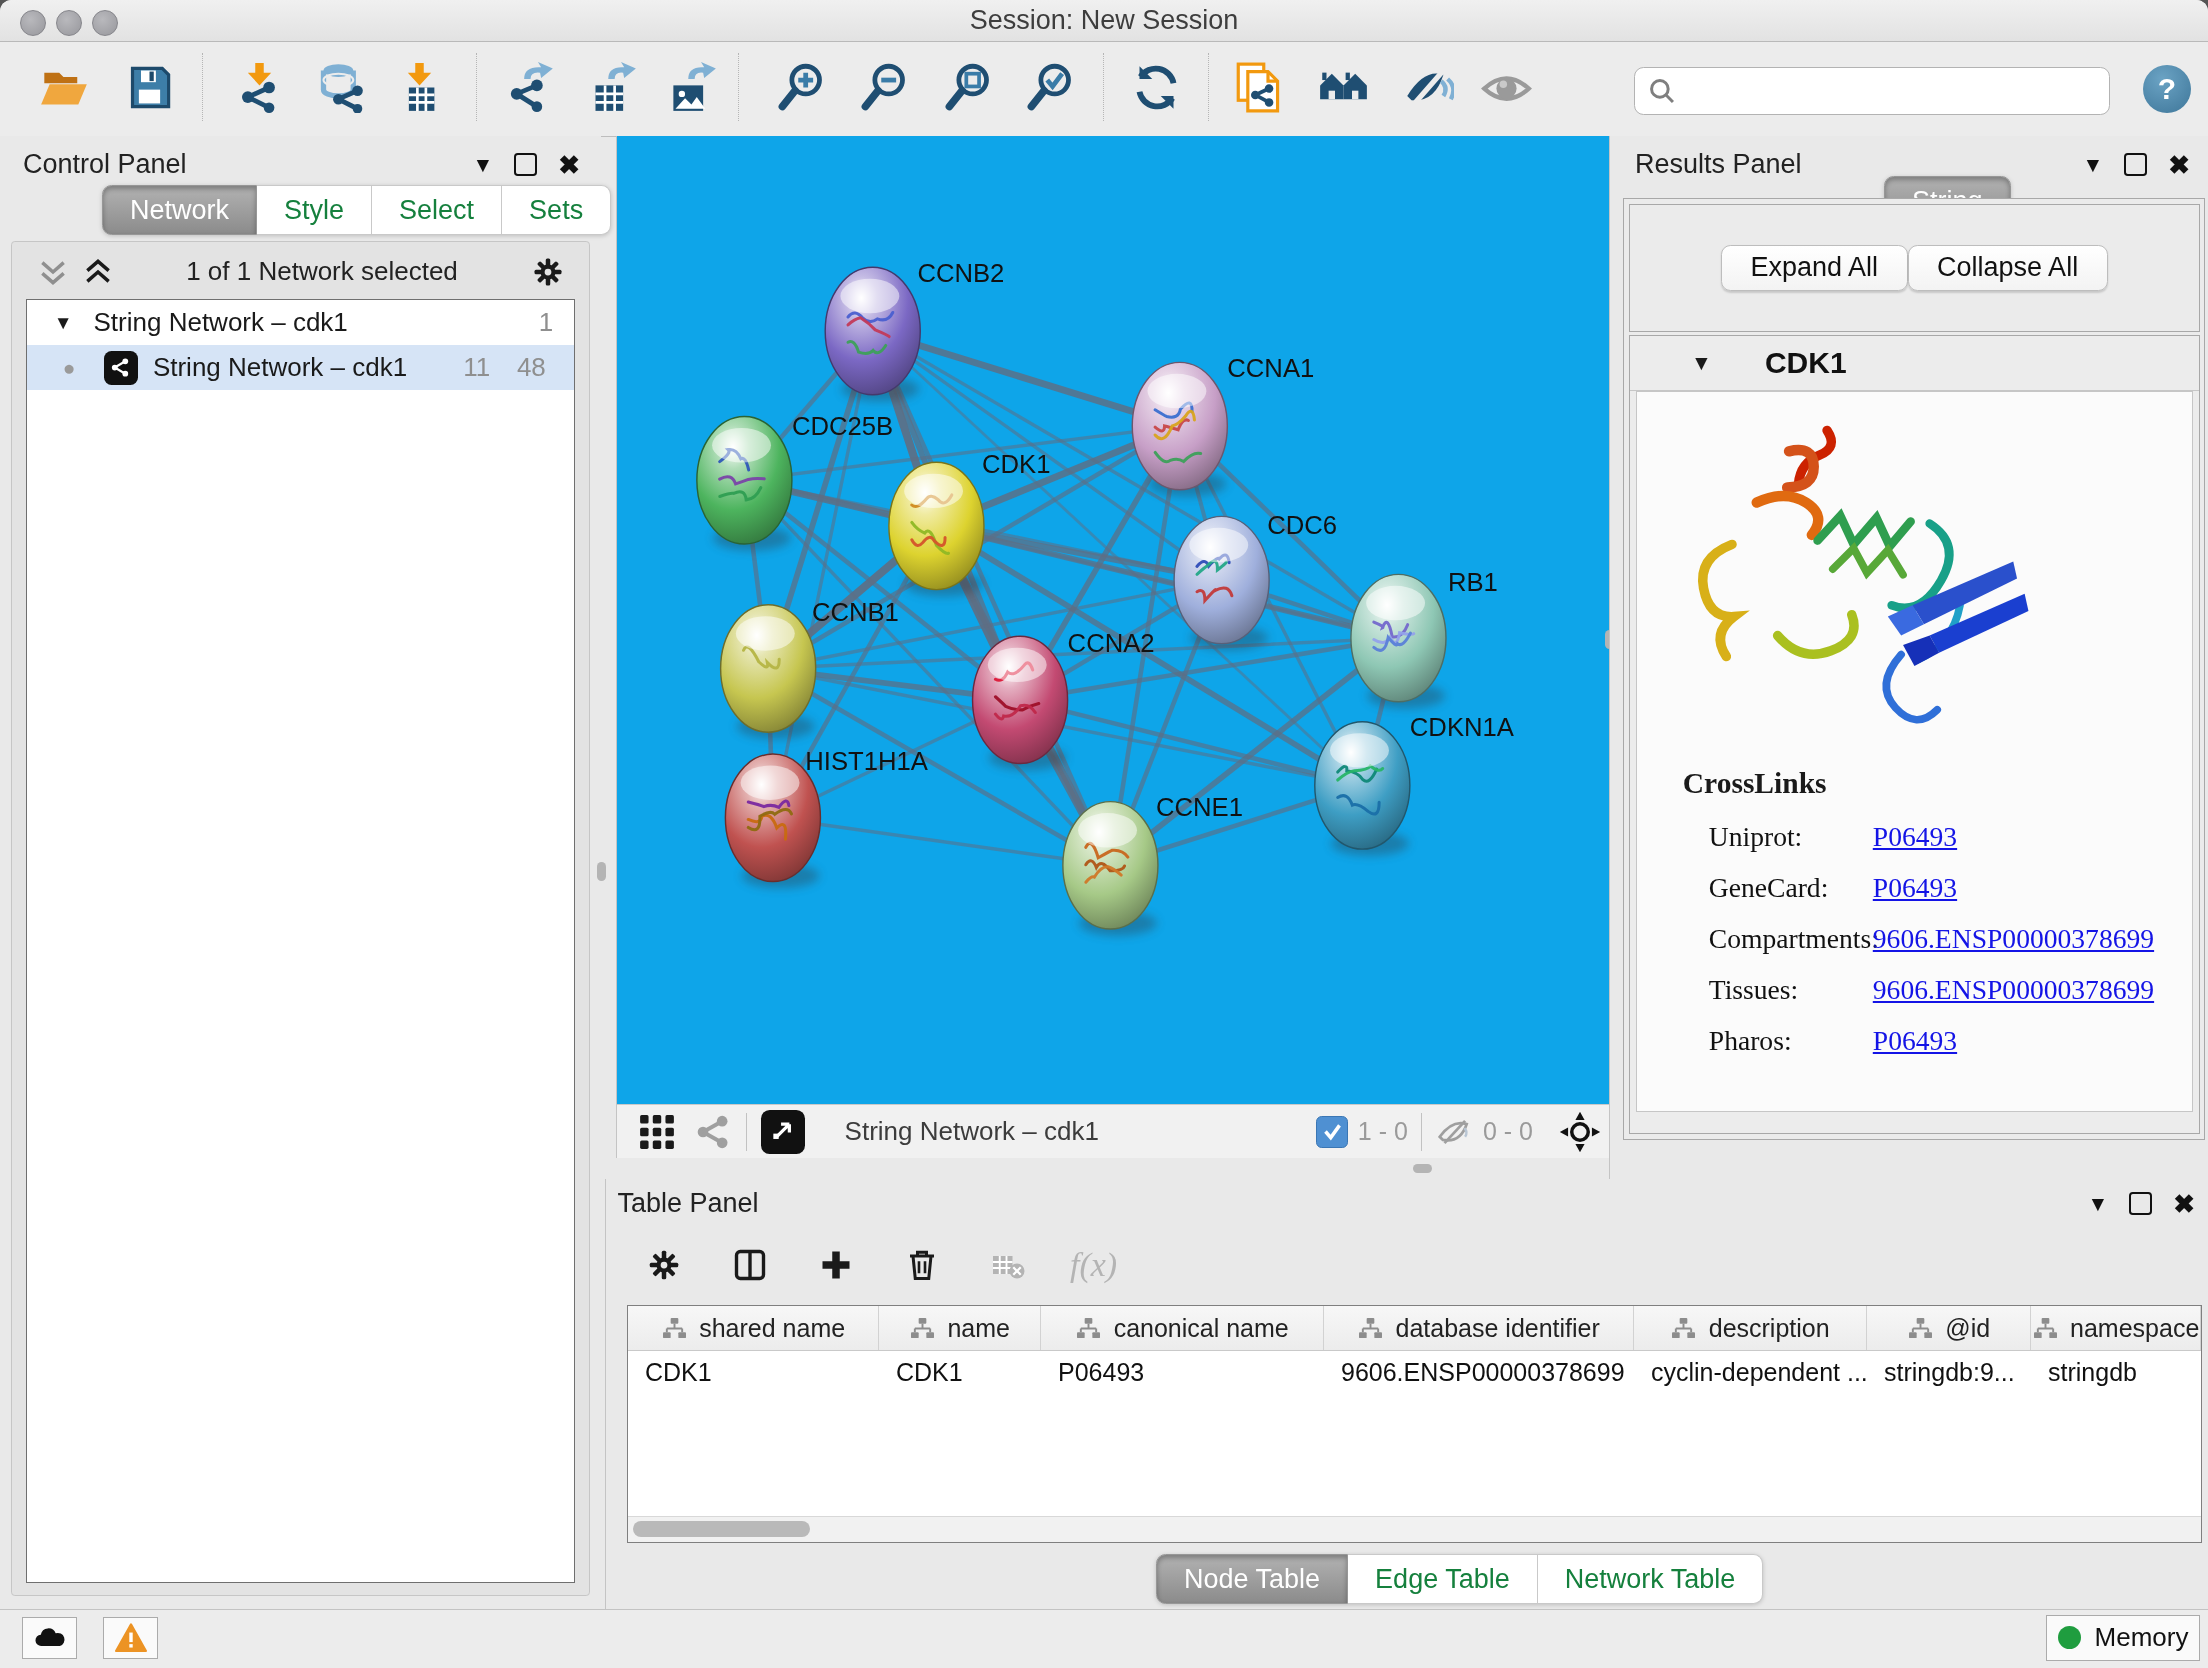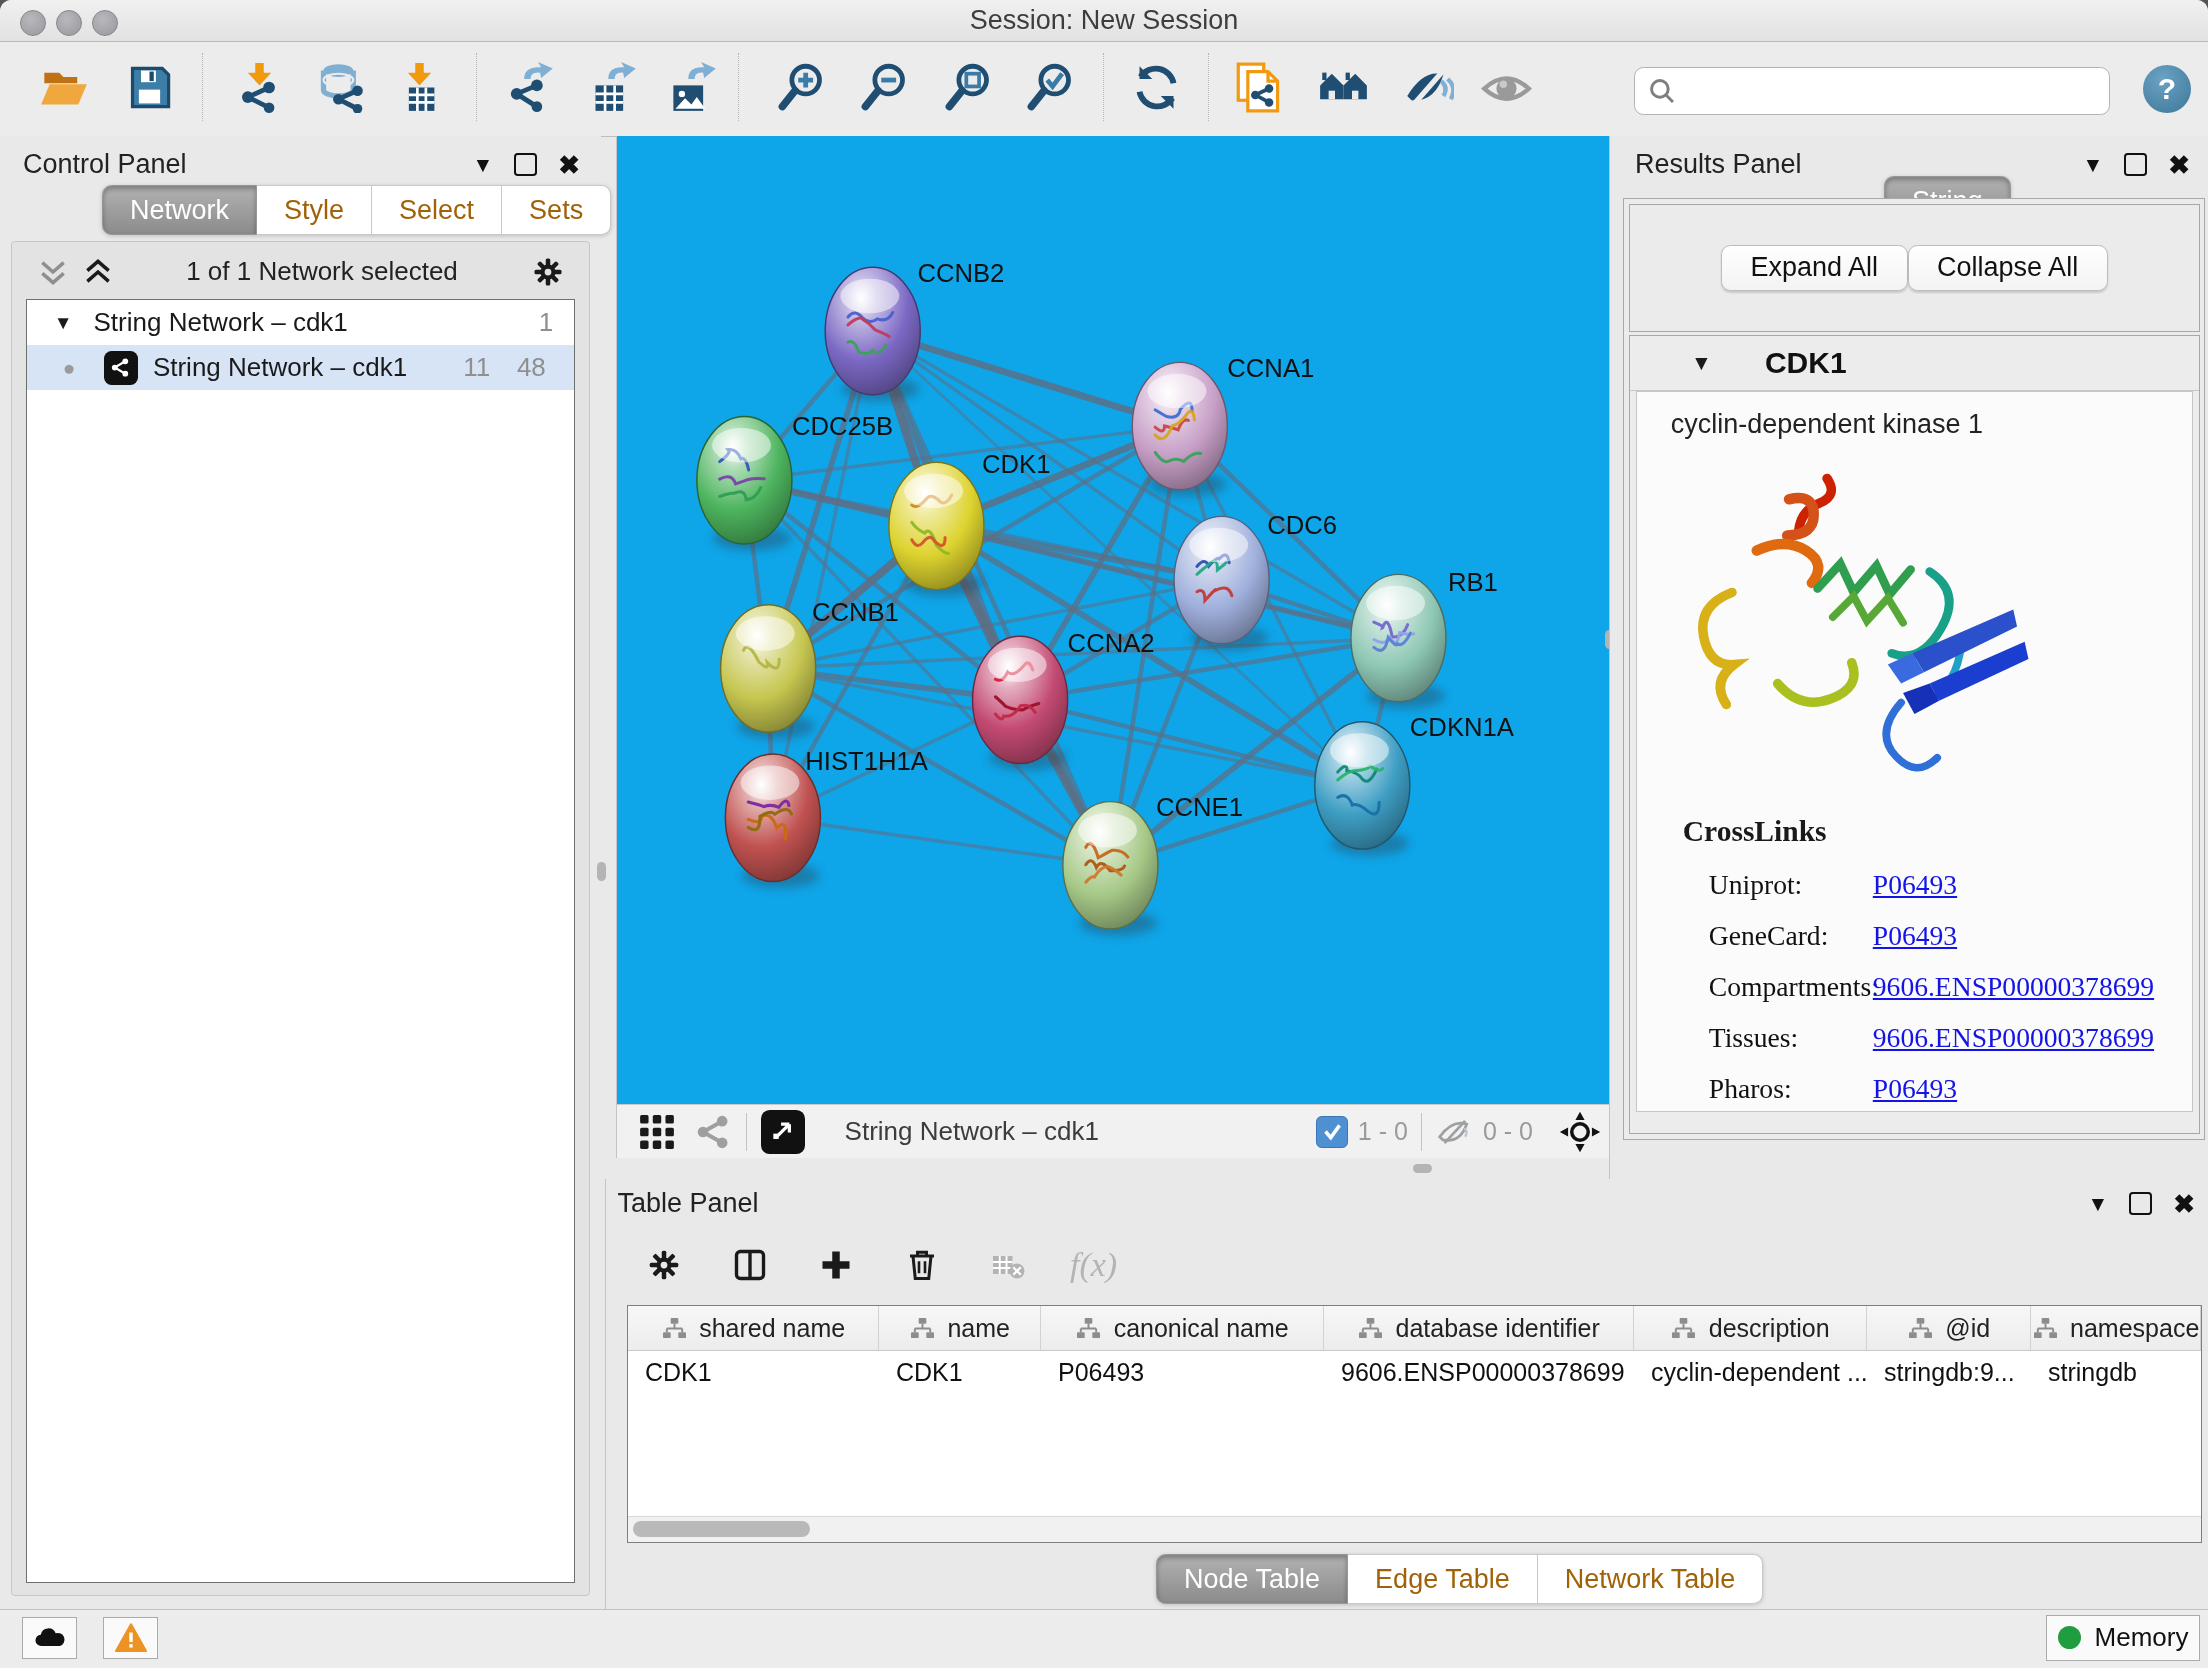--- a/index.html
+++ b/index.html
@@ -27,21 +27,21 @@
       display:flex;align-items:center;justify-content:center;border:none;cursor:pointer;}
   
   .phead-title{font-size:27px;color:#222;}
   .ph-icons{display:flex;align-items:center;gap:21px;}
   .ph-tri{font-size:21px;color:#111;line-height:1;}
   .ph-box{width:19px;height:19px;border:2.9px solid #111;border-radius:3.8px;}
   .ph-x{font-size:26px;color:#111;font-weight:bold;line-height:1;}
   
   .seg{display:flex;filter:drop-shadow(0 1.9px 1.9px rgba(0,0,0,0.18));padding-left:32px;}
   .seg .tab{background:#fff;border:1px solid #c9c9c9;border-left:none;height:48px;padding:0 27px;
-      display:flex;align-items:center;font-size:27px;color:#a16207;cursor:pointer;white-space:nowrap;}
+      display:flex;align-items:center;font-size:27px;color:#15803d;cursor:pointer;white-space:nowrap;}
   .seg .tab:first-child{border-left:1px solid #c9c9c9;border-radius:9.5px 0 0 9.5px;}
   .seg .tab:last-child{border-radius:0 9.5px 9.5px 0;}
   .seg .tab.sel{background:linear-gradient(#b2b2b2,#8b8b8b);color:#fff;border-color:#979797;
       box-shadow:inset 0 2.9px 4.8px rgba(0,0,0,.3);}
   
   .cpanel{position:absolute;left:0;top:136px;width:601px;height:1473px;background:#e9e9e9;}
   .cpanel .phead{position:absolute;left:23px;right:21px;top:7.6px;height:42px;display:flex;align-items:center;justify-content:space-between;}
   .cp-tabs{position:absolute;left:70px;top:49px;}
   .cp-body{position:absolute;left:11.4px;right:11.4px;top:105px;bottom:13.3px;background:#e3e3e3;
       border:1px solid #c6c6c6;border-radius:3.8px;}
@@ -636,21 +636,20 @@
       <div class="rbuttons">
         <button class="wbtn">Expand All</button>
         <button class="wbtn">Collapse All</button>
       </div>
       <div class="rsection">
         <div class="rsec-head">
           <span style="font-size:21px">▼</span>
           <span class="rsec-title">CDK1</span>
         </div>
         <div class="rsec-body">
-          <div class="rdesc">cyclin-dependent kinase 1</div>
 
           <svg style="display:block;margin:27px 0 0 38px" width="363" height="323" viewBox="0 0 382 340">
             <g fill="none" stroke-linecap="round">
               <path d="M160 12q12 18-8 26t-22 30" stroke="#cc2200" stroke-width="10"></path>
               <path d="M120 34q26-6 26 16t-28 22" stroke="#d4521a" stroke-width="11"></path>
               <path d="M86 88q30-14 52 0t6 34" stroke="#e06a10" stroke-width="11"></path>
               <path d="M60 132q-36 14-30 46t32 30q-24 18-8 42" stroke="#d8b018" stroke-width="10"></path>
               <path d="M108 228q24 28 56 16t22-38" stroke="#aac020" stroke-width="10"></path>
               <path d="M150 128l24-26 14 30 24-28 14 30 22-26" stroke="#2f9e4f" stroke-width="9"></path>
               <path d="M166 158l22-22 14 26 22-24 16 26" stroke="#58a838" stroke-width="8"></path>

